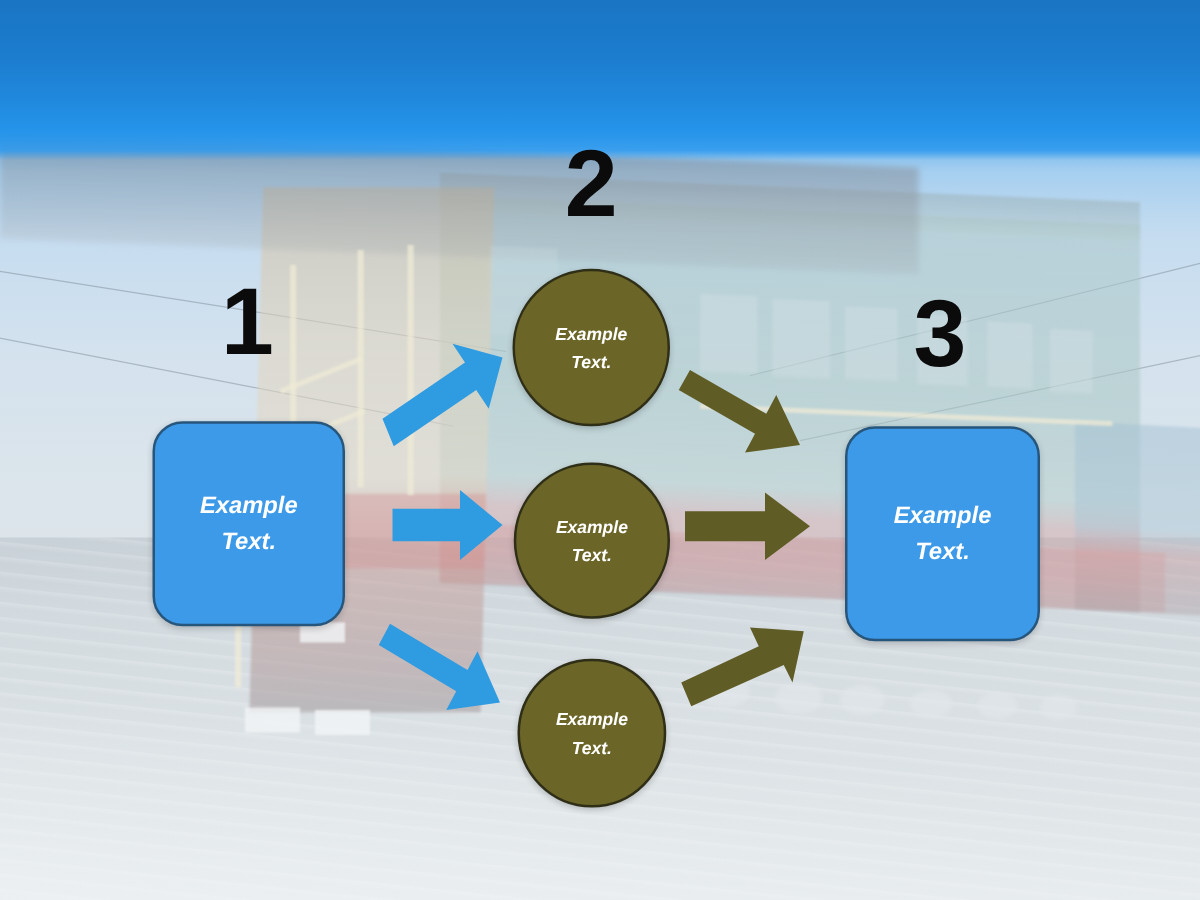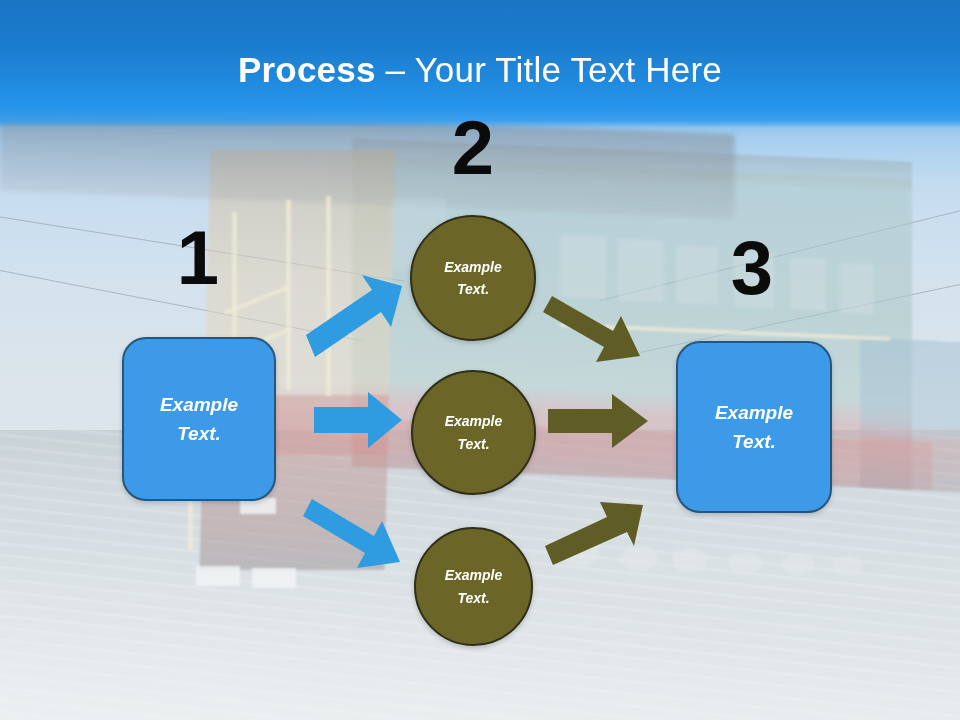--- a/index.html
+++ b/index.html
@@ -291,21 +291,20 @@
     <div class="wheel" style="left:782px; top:554px; width:32px; height:21px;"></div>
     <div class="wheel" style="left:832px; top:556px; width:30px; height:20px;"></div>
     <div class="bumper" style="left:196px; top:566px; width:44px; height:20px;"></div>
     <div class="bumper" style="left:252px; top:568px; width:44px; height:20px;"></div>
     <div class="bumper" style="left:240px; top:498px; width:36px; height:16px;"></div>
 
     <div class="bg-layer bg-wash"></div>
   </div>
 
   <div class="header-band"></div>
-  <div class="slide-title"><span class="t-strong">Process</span><span class="t-light"> – </span><span class="t-light">Your Title Text Here</span></div>
 
   <div class="step-num num-1">1</div>
   <div class="step-num num-2">2</div>
   <div class="step-num num-3">3</div>
 
   <svg class="arrow-svg" style="left:0; top:0;" width="960" height="720">
 
     <g>
       <polygon points="306,335 372,290 362,275 402,286 391,327 381,312 315,357" fill="#2f9be0"></polygon>
     </g>

